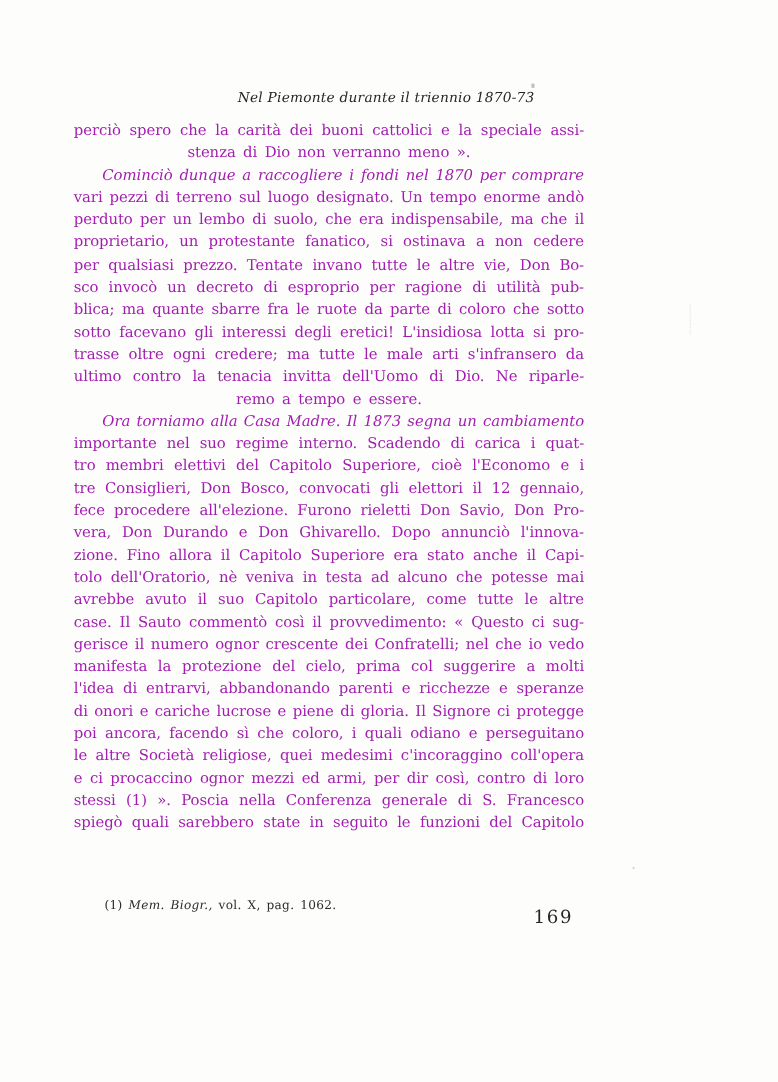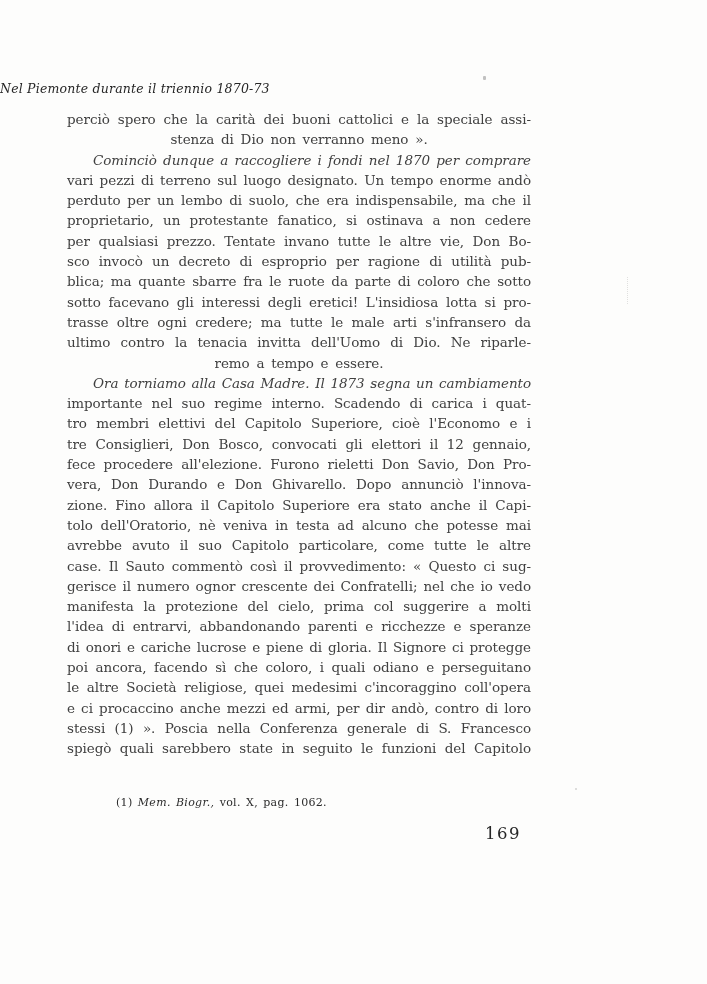--- a/index.html
+++ b/index.html
@@ -4,52 +4,53 @@
 <style>
   html,body{margin:0;padding:0;}
   body{
     width:707px;height:984px;position:relative;overflow:hidden;
     background:#fdfdfc;
     font-family:"DejaVu Serif", serif;
     color:#1e1e1e;
   }
   .running-header{
     position:absolute;left:0;top:81px;width:646px;
+    text-align:center;
     font-style:italic;
     font-size:12.5px;
     letter-spacing:.2px;
     color:#262626;
+    padding-left:28px;
   }
   .body-text{
     position:absolute;left:67px;top:109px;width:464px;
   }
   .line{
     height:20.3px;
     line-height:20.3px;
     font-size:13.5px;
     letter-spacing:-.05px;
-    color:#404040;
+    color:#a21caf;
     overflow:visible;
   }
   .line.j{
     text-align:justify;
     text-align-last:justify;
   }
   .line.nj{
     text-align:center;
     word-spacing:2.5px;
   }
   .line.ind{ text-indent:26px;font-style:italic; }
   .footnote{
-    position:absolute;left:95px;top:796px;
+    position:absolute;left:95px;top:816px;
     font-size:11px;
     letter-spacing:.3px;
     color:#2b2b2b;
     word-spacing:1.5px;
-    margin-left:21px;
   }
   .footnote .src{ font-style:italic; }
   .page-number{
     position:absolute;left:485px;top:824px;
     font-size:16.5px;
     letter-spacing:1.5px;
     color:#262626;
     text-align:center;
   }
   
@@ -94,21 +95,21 @@
     <div class="line j">zione. Fino allora il Capitolo Superiore era stato anche il Capi-</div>
     <div class="line j">tolo dell'Oratorio, nè veniva in testa ad alcuno che potesse mai</div>
     <div class="line j">avrebbe avuto il suo Capitolo particolare, come tutte le altre</div>
     <div class="line j">case. Il Sauto commentò così il provvedimento: « Questo ci sug-</div>
     <div class="line j">gerisce il numero ognor crescente dei Confratelli; nel che io vedo</div>
     <div class="line j">manifesta la protezione del cielo, prima col suggerire a molti</div>
     <div class="line j">l'idea di entrarvi, abbandonando parenti e ricchezze e speranze</div>
     <div class="line j">di onori e cariche lucrose e piene di gloria. Il Signore ci protegge</div>
     <div class="line j">poi ancora, facendo sì che coloro, i quali odiano e perseguitano</div>
     <div class="line j">le altre Società religiose, quei medesimi c'incoraggino coll'opera</div>
-    <div class="line j">e ci procaccino anche mezzi ed armi, per dir andò, contro di loro</div>
+    <div class="line j">e ci procaccino ognor mezzi ed armi, per dir così, contro di loro</div>
     <div class="line j">stessi (1) ». Poscia nella Conferenza generale di S. Francesco</div>
     <div class="line j">spiegò quali sarebbero state in seguito le funzioni del Capitolo</div>
   </div>
 
 <div class="footnote">
   <span>(1) </span><span class="src">Mem. Biogr.,</span><span> vol. X, pag. 1062.</span>
 </div>
 
 <div class="page-number">169</div>
 

